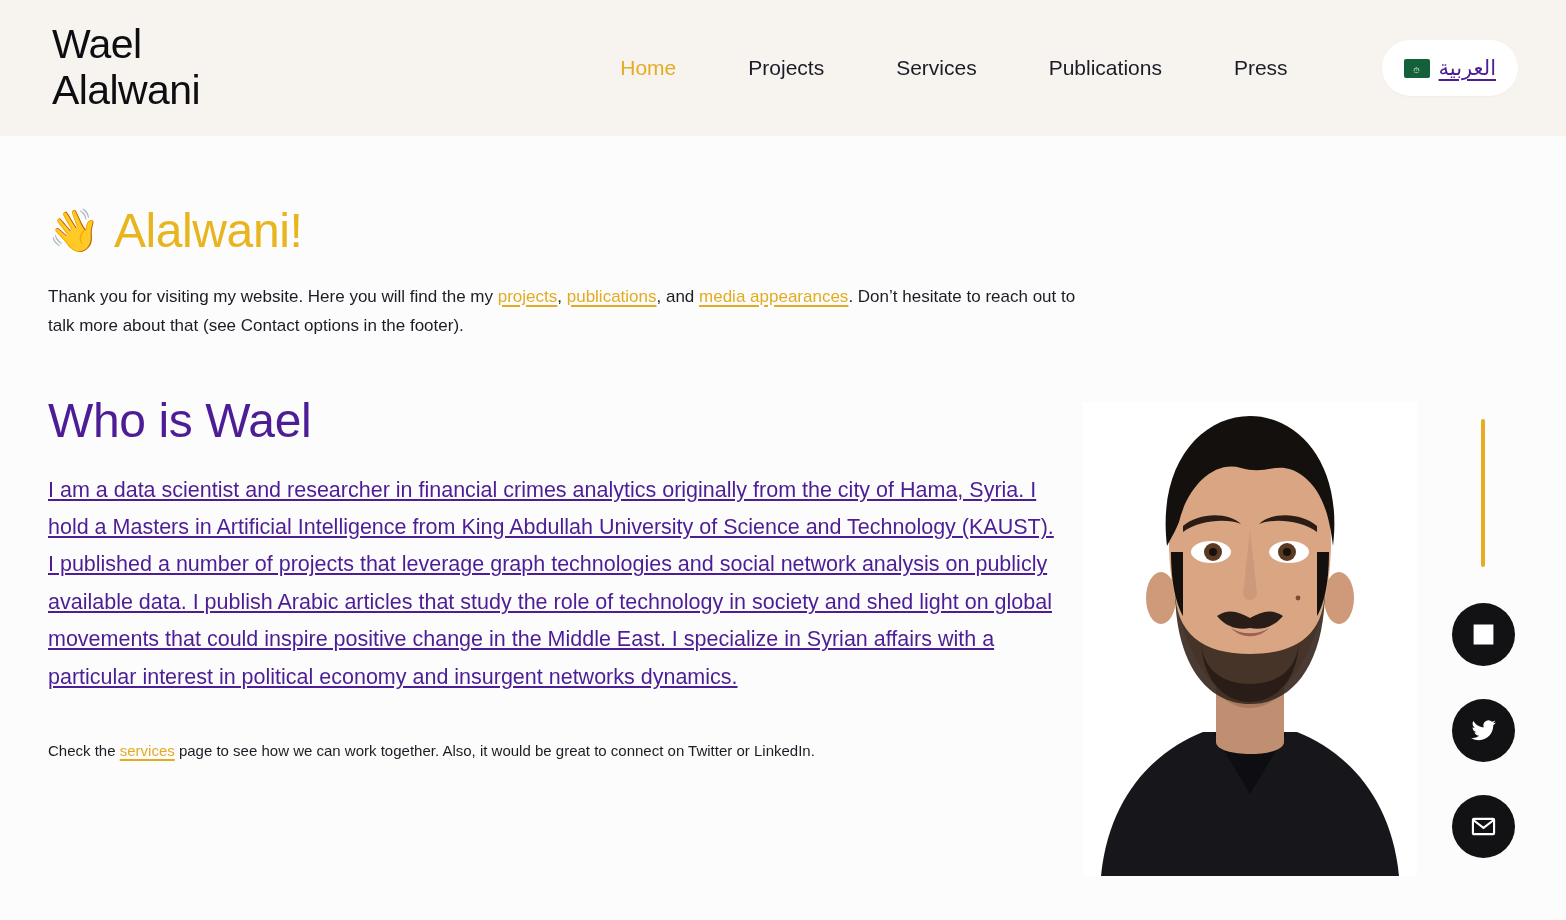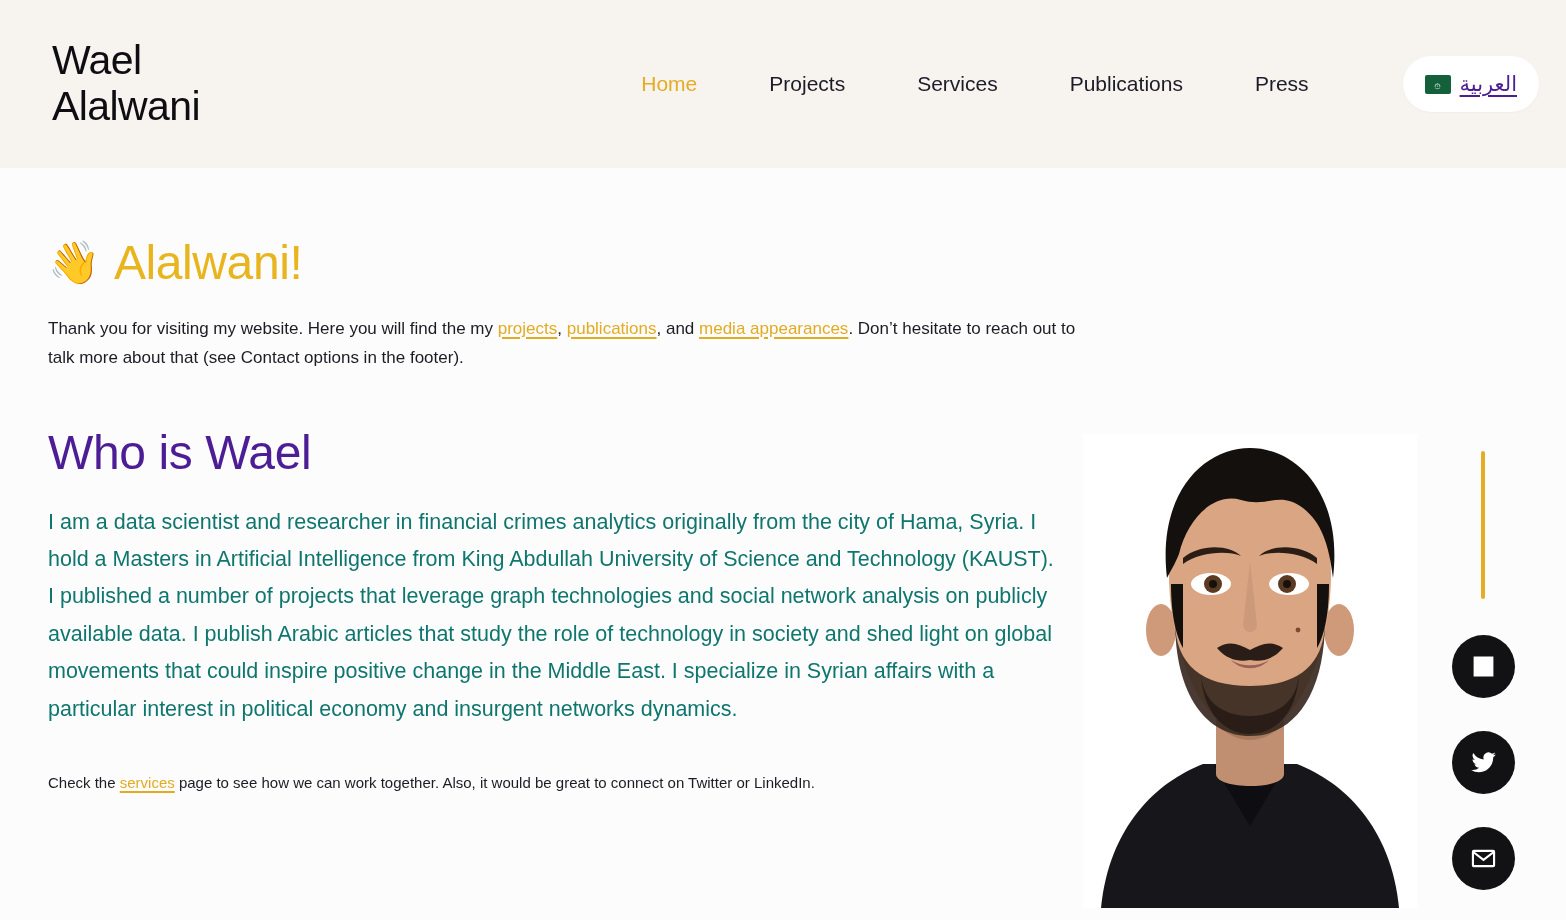--- a/index.html
+++ b/index.html
@@ -12,25 +12,25 @@
 
   body {
     font-family: "Liberation Sans", sans-serif;
     background: #fcfcfd;
     color: #1c1c22;
     -webkit-font-smoothing: antialiased;
   }
 
   
   .site-header {
-    height: 168px;
+    height: 136px;
     background: #f7f3ef;
     display: flex;
     align-items: center;
-    padding: 0 27px 0 52px;
+    padding: 0 48px 0 52px;
     position: relative;
   }
 
   .brand {
     font-size: 41px;
     line-height: 1.12;
     font-weight: 400;
     letter-spacing: -0.6px;
     color: #0d0d12;
     cursor: pointer;
@@ -129,22 +129,23 @@
     font-weight: 400;
     color: #4c1d95;
     letter-spacing: -0.4px;
     line-height: 1.2;
   }
 
   .bio-para {
     margin-top: 22px;
     font-size: 21.5px;
     line-height: 1.74;
-    color: #0f766e;
+    color: #4c1d95;
     max-width: 1014px;
+    text-decoration: underline;
   }
 
   .closing-para {
     margin-top: 42px;
     font-size: 15px;
     line-height: 1.72;
     color: #1c1c24;
     max-width: 1000px;
   }
 

